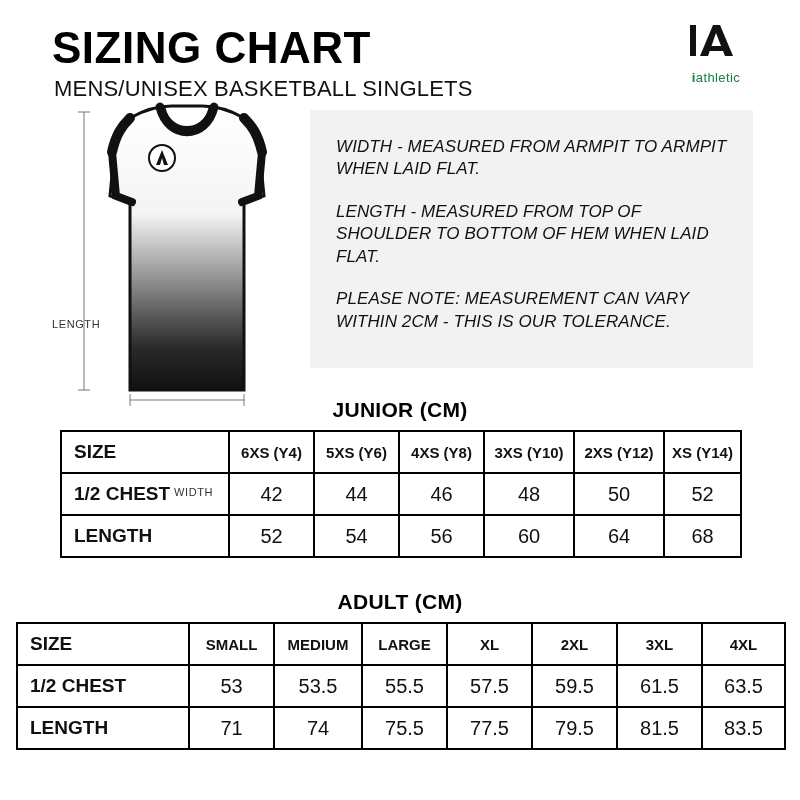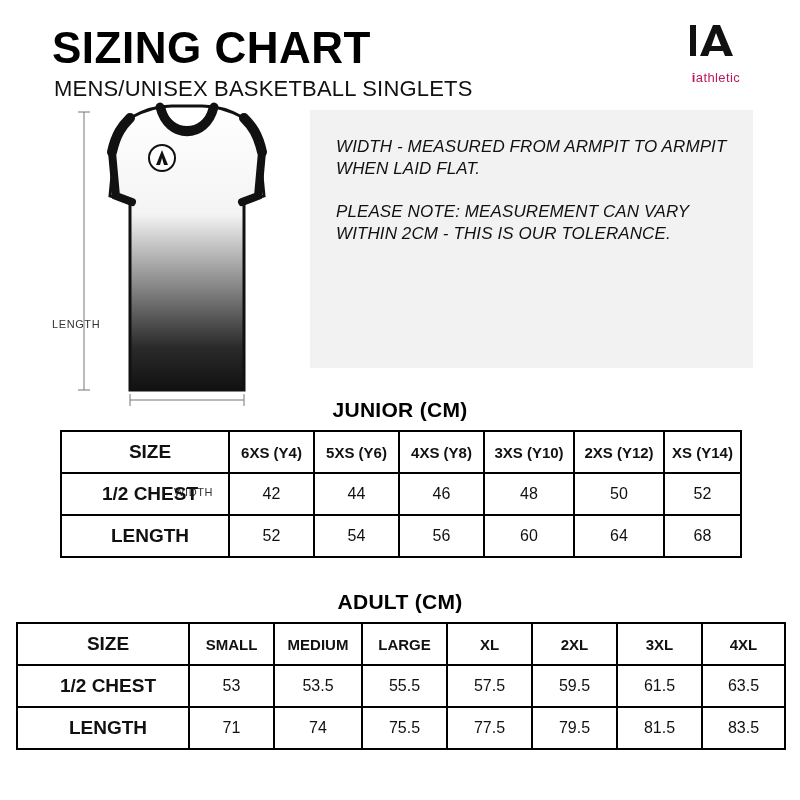--- a/index.html
+++ b/index.html
@@ -47,21 +47,21 @@
     text-align: center;
   }
   .logo-mark {
     display: block;
     margin: 0 auto;
   }
   .logo-text {
     font-size: 13px;
     letter-spacing: 0.4px;
     margin-top: 2px;
-    color: #be185d;
+    color: #15803d;
   }
   .logo-text b { font-weight: bold; }
 
   
   .jersey-wrap {
     position: absolute;
     left: 52px; top: 100px;
     width: 260px; height: 310px;
   }
   .length-label {
@@ -106,29 +106,29 @@
     margin: 0;
     color: #000;
   }
   table {
     border-collapse: collapse;
     width: 100%;
     table-layout: fixed;
   }
   table td, table th {
     border: 2px solid #000;
-    font-size: 16px;
+    font-size: 20px;
     text-align: center;
     height: 40px;
     padding: 0 2px;
     color: #111;
     font-weight: normal;
   }
   table td.rowhead, table th.rowhead {
-    text-align: center;
+    text-align: left;
     padding-left: 12px;
     font-weight: bold;
     font-size: 19px;
     margin-top: 21px;
   }
   table th {
     font-weight: bold;
     font-size: 15px;
   }
 
@@ -201,20 +201,21 @@
       <line x1="78" y1="300" x2="192" y2="300" stroke="#777" stroke-width="1"></line>
       <line x1="78" y1="294" x2="78" y2="306" stroke="#777" stroke-width="1"></line>
       <line x1="192" y1="294" x2="192" y2="306" stroke="#777" stroke-width="1"></line>
     </svg>
     <div class="length-label">LENGTH</div>
     <div class="width-label">WIDTH</div>
   </div>
 
   <div class="notes">
     <p class="note-p">WIDTH - MEASURED FROM ARMPIT TO ARMPIT WHEN LAID FLAT.</p>
+    <p class="note-p">LENGTH - MEASURED FROM TOP OF SHOULDER TO BOTTOM OF HEM WHEN LAID FLAT.</p>
     <p class="note-p">PLEASE NOTE: MEASUREMENT CAN VARY WITHIN 2CM - THIS IS OUR TOLERANCE.</p>
   </div>
 
   <div class="junior-block">
     <div class="table-title">JUNIOR (CM)</div>
     <div class="junior-table-wrap">
       <table>
         <colgroup>
           <col style="width:168px">
           <col style="width:85px">

